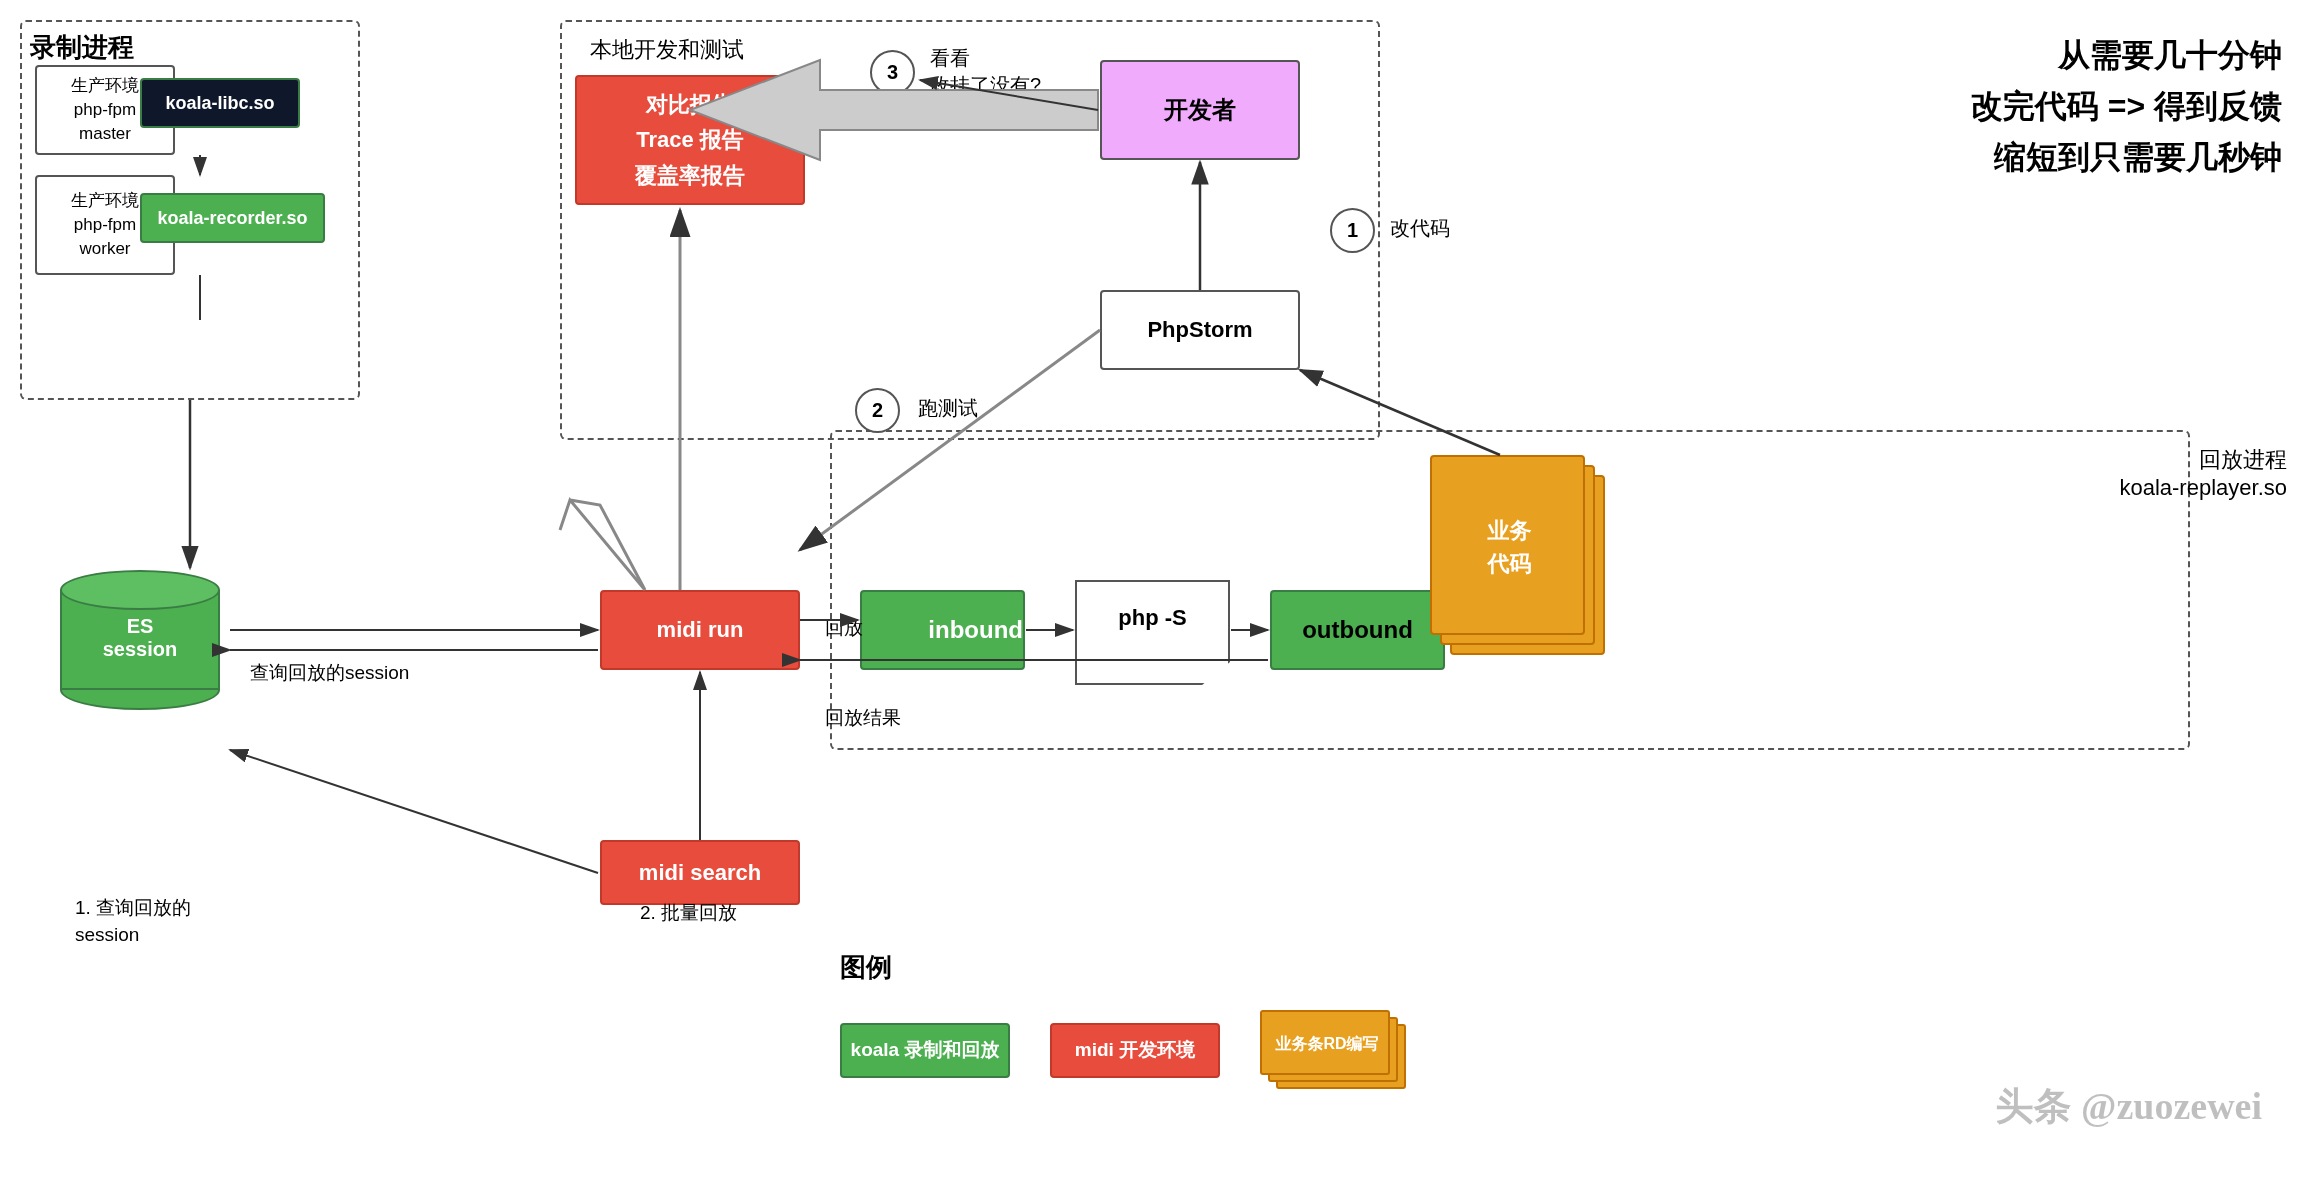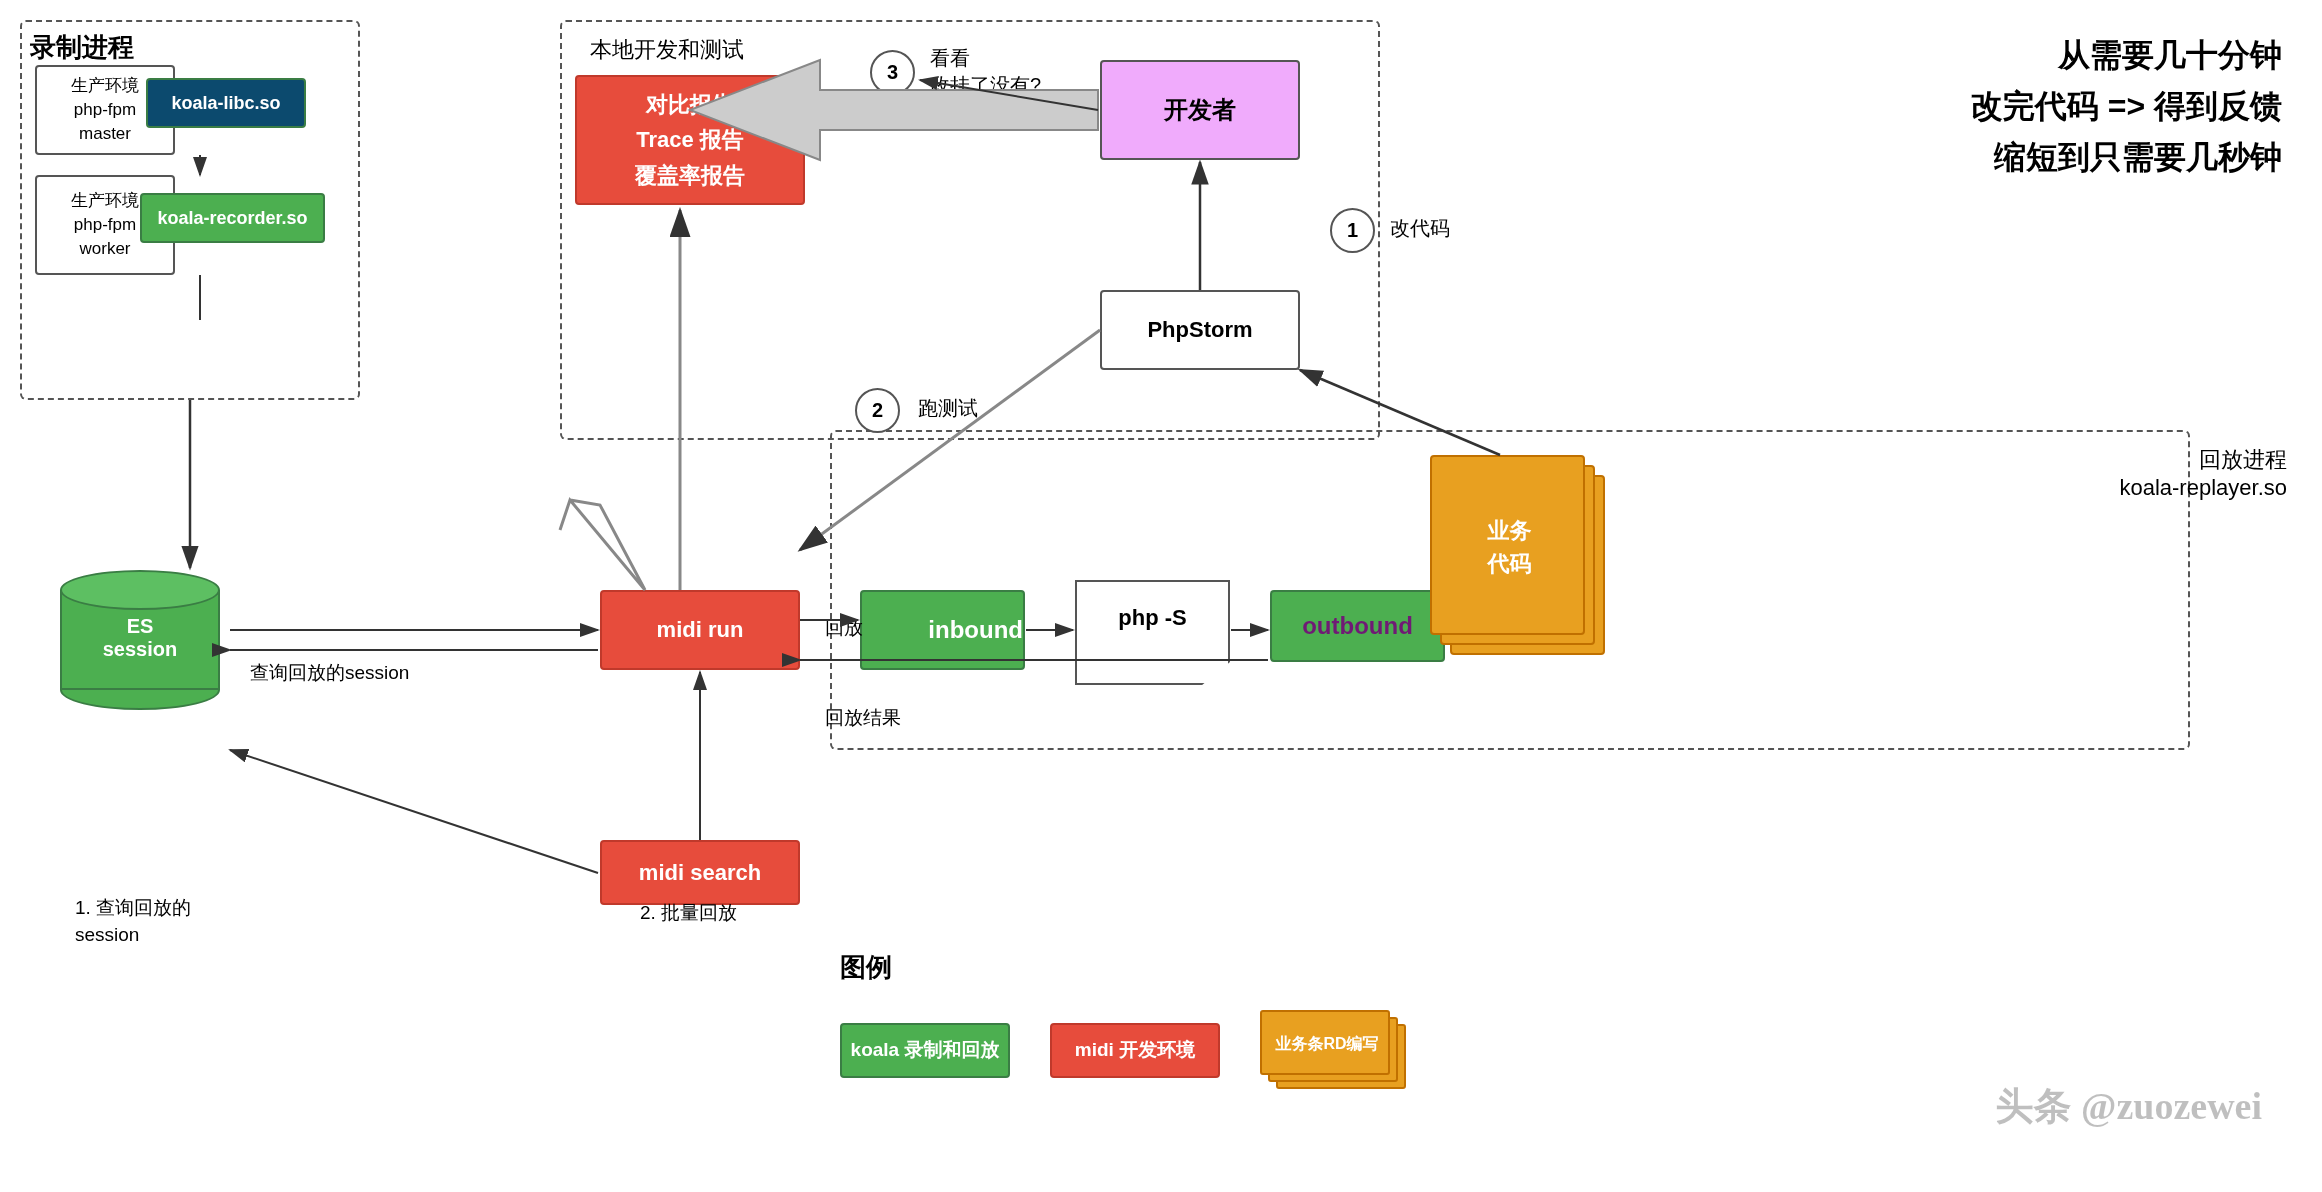--- a/index.html
+++ b/index.html
@@ -47,27 +47,27 @@
       align-items: center;
       justify-content: center;
       text-align: center;
       font-size: 18px;
       line-height: 1.4;
       background: #fff;
     }
     
     .koala-libc {
       position: absolute;
-      left: 146px;
+      left: 140px;
       top: 78px;
       width: 160px;
       height: 50px;
       border: 2px solid #3a7d44;
       border-radius: 4px;
-      background: #0c4a6e;
+      background: #0f172a;
       display: flex;
       align-items: center;
       justify-content: center;
       font-size: 18px;
       color: #fff;
       font-weight: bold;
       text-align: right;
     }
     
     .php-worker {
@@ -270,30 +270,30 @@
       font-size: 24px;
       font-weight: bold;
       color: #fff;
     }
     
     .outbound-box {
       position: absolute;
       left: 1270px;
       top: 590px;
       width: 175px;
-      height: 72px;
+      height: 80px;
       border: 2px solid #3a7d44;
       border-radius: 4px;
       background: #4CAF50;
       display: flex;
       align-items: center;
       justify-content: center;
       font-size: 24px;
       font-weight: bold;
-      color: #701a75;
+      color: #000000;
     }
     
     .biz-code-stack {
       position: absolute;
       left: 1430px;
       top: 455px;
       width: 175px;
       height: 200px;
     }
     .biz-paper {

